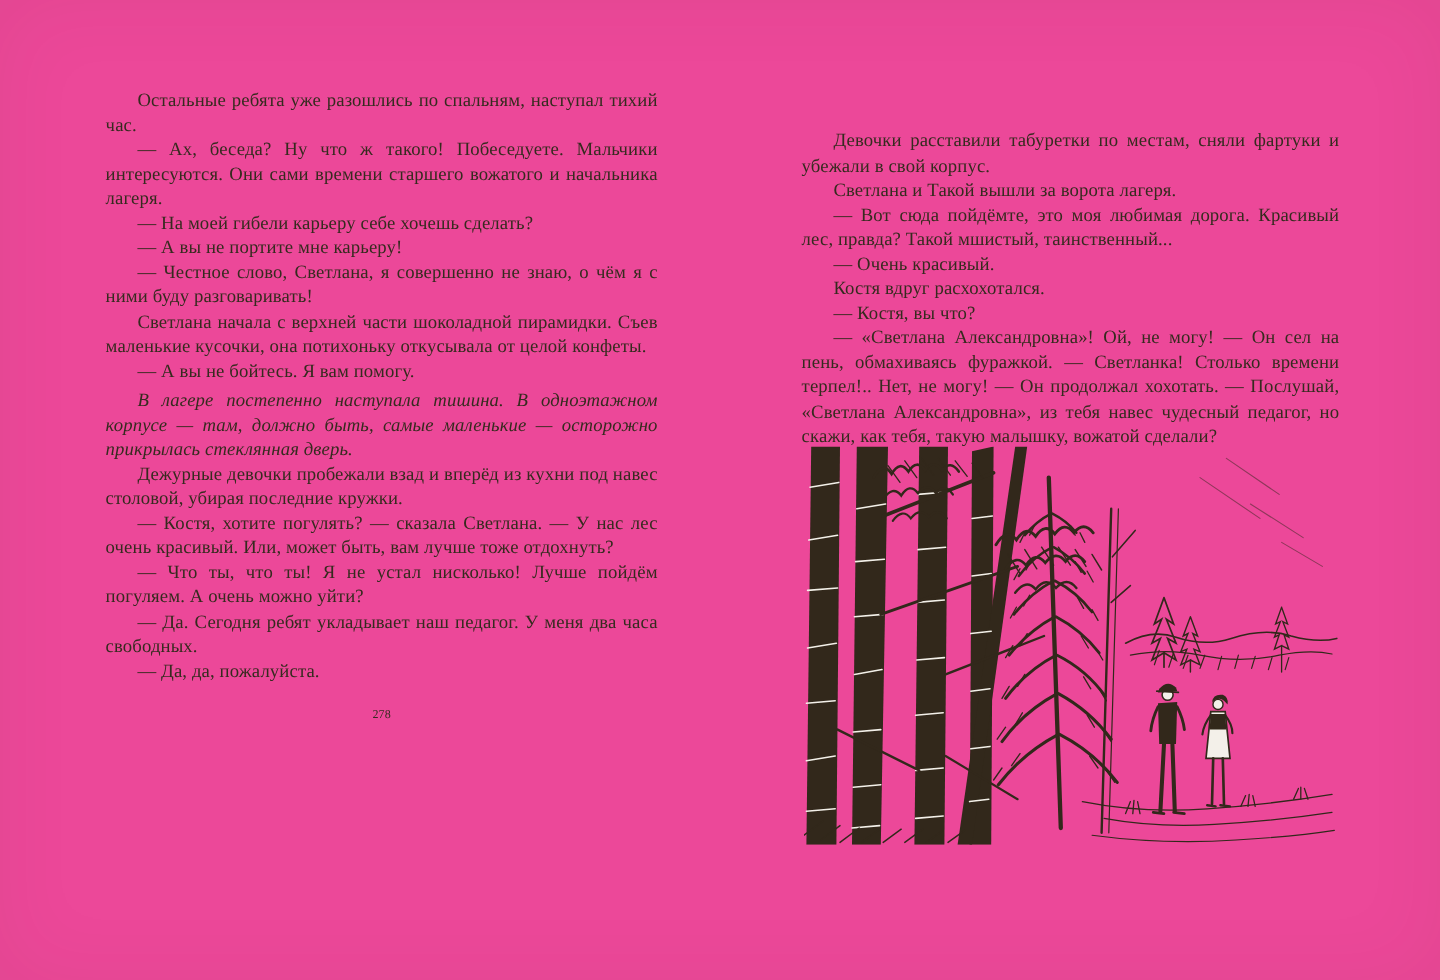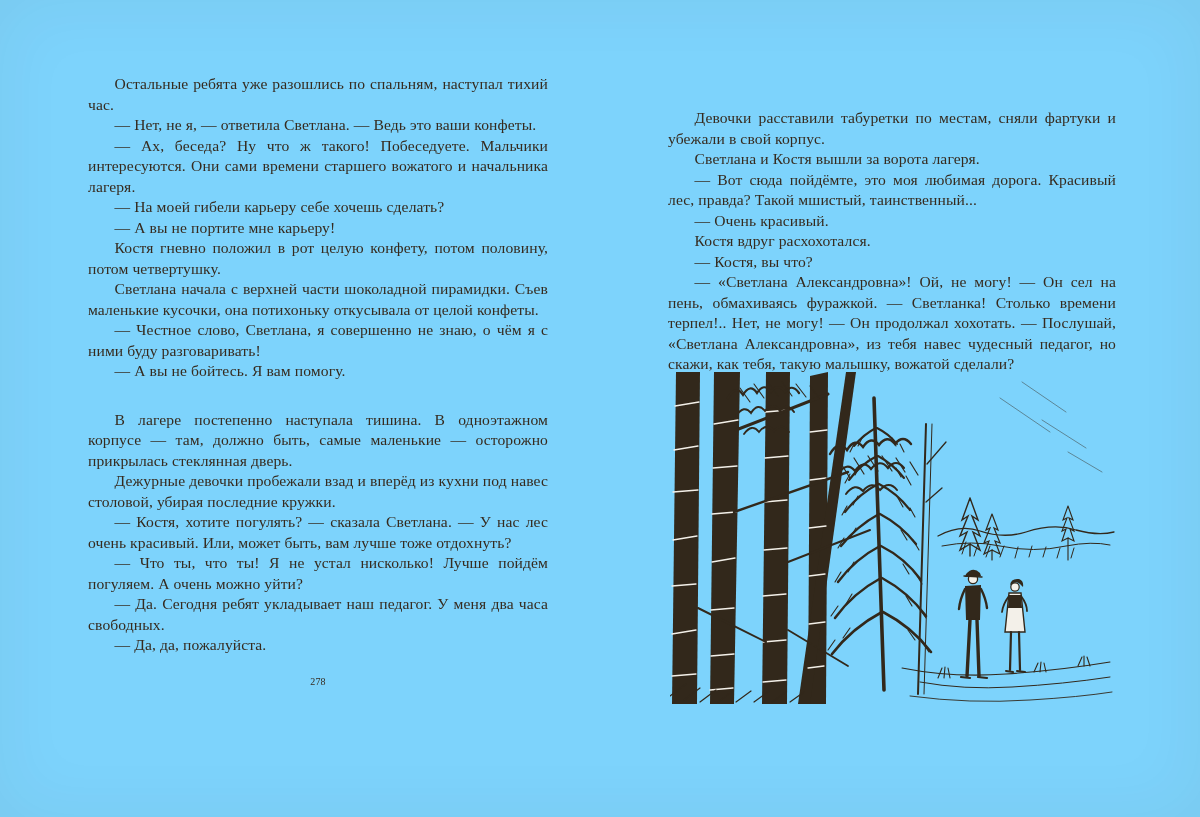--- a/index.html
+++ b/index.html
@@ -4,71 +4,69 @@
 <style>
   * { margin:0; padding:0; box-sizing:border-box; }
   html,body { width:1200px; height:817px; }
   body {
     background:#f3f0e9;
     font-family:"Liberation Serif","DejaVu Serif",serif;
     color:#362b1f;
   }
   .spread {
     position:relative; width:1200px; height:817px; overflow:hidden;
-    background:#7dd3fc;
+    background:#ec4899;
     box-shadow: inset 0 0 70px rgba(60,45,25,0.06);
   }
   .col {
     position:absolute; top:74px;
     font-size:15.6px; line-height:20.5px;
     text-align:justify;
     letter-spacing:0.1px;
   }
   .col-left  { left:88px;  width:460px; }
   .col-right { left:668px; width:448px;margin-top:34px; }
   p.para { text-indent:1.7em; }
-  p.para.gap { margin-top:28px; }
+  p.para.gap { margin-top:4px;font-style:italic; }
   .page-number {
     text-align:center; margin-top:16px; font-size:10px;
   }
   .illustration {
     position:absolute; left:670px; top:372px; width:446px; height:332px;
   }
   .illustration svg { width:100%; height:100%; display:block; }
 </style>
 </head>
 <body>
 
 <div class="spread">
 
   <div class="col col-left">
     <div>
         <p class="para">Остальные ребята уже разошлись по спальням, наступал тихий час.</p>
-        <p class="para">— Нет, не я, — ответила Светлана. — Ведь это ваши конфеты.</p>
         <p class="para">— Ах, беседа? Ну что ж такого! Побеседуете. Мальчики интересуются. Они сами времени старшего вожатого и начальника лагеря.</p>
         <p class="para">— На моей гибели карьеру себе хочешь сделать?</p>
         <p class="para">— А вы не портите мне карьеру!</p>
-        <p class="para">Костя гневно положил в рот целую конфету, потом половину, потом четвертушку.</p>
+        <p class="para">— Честное слово, Светлана, я совершенно не знаю, о чём я с ними буду разговаривать!</p>
         <p class="para">Светлана начала с верхней части шоколадной пирамидки. Съев маленькие кусочки, она потихоньку откусывала от целой конфеты.</p>
-        <p class="para">— Честное слово, Светлана, я совершенно не знаю, о чём я с ними буду разговаривать!</p>
         <p class="para">— А вы не бойтесь. Я вам помогу.</p>
         <p class="para gap">В лагере постепенно наступала тишина. В одноэтажном корпусе — там, должно быть, самые маленькие — осторожно прикрылась стеклянная дверь.</p>
         <p class="para">Дежурные девочки пробежали взад и вперёд из кухни под навес столовой, убирая последние кружки.</p>
         <p class="para">— Костя, хотите погулять? — сказала Светлана. — У нас лес очень красивый. Или, может быть, вам лучше тоже отдохнуть?</p>
         <p class="para">— Что ты, что ты! Я не устал нисколько! Лучше пойдём погуляем. А очень можно уйти?</p>
         <p class="para">— Да. Сегодня ребят укладывает наш педагог. У меня два часа свободных.</p>
         <p class="para">— Да, да, пожалуйста.</p>
       </div>
     <div class="page-number">278</div>
   </div>
 
   <div class="col col-right">
     <div>
         <p class="para">Девочки расставили табуретки по местам, сняли фартуки и убежали в свой корпус.</p>
-        <p class="para">Светлана и Костя вышли за ворота лагеря.</p>
+        <p class="para">Светлана и Такой вышли за ворота лагеря.</p>
         <p class="para">— Вот сюда пойдёмте, это моя любимая дорога. Красивый лес, правда? Такой мшистый, таинственный...</p>
         <p class="para">— Очень красивый.</p>
         <p class="para">Костя вдруг расхохотался.</p>
         <p class="para">— Костя, вы что?</p>
         <p class="para">— «Светлана Александровна»! Ой, не могу! — Он сел на пень, обмахиваясь фуражкой. — Светланка! Столько времени терпел!.. Нет, не могу! — Он продолжал хохотать. — Послушай, «Светлана Александровна», из тебя навес чудесный педагог, но скажи, как тебя, такую малышку, вожатой сделали?</p>
       </div>
   </div>
 
   <div class="illustration">
     <svg viewBox="0 0 446 332" xmlns="http://www.w3.org/2000/svg">

